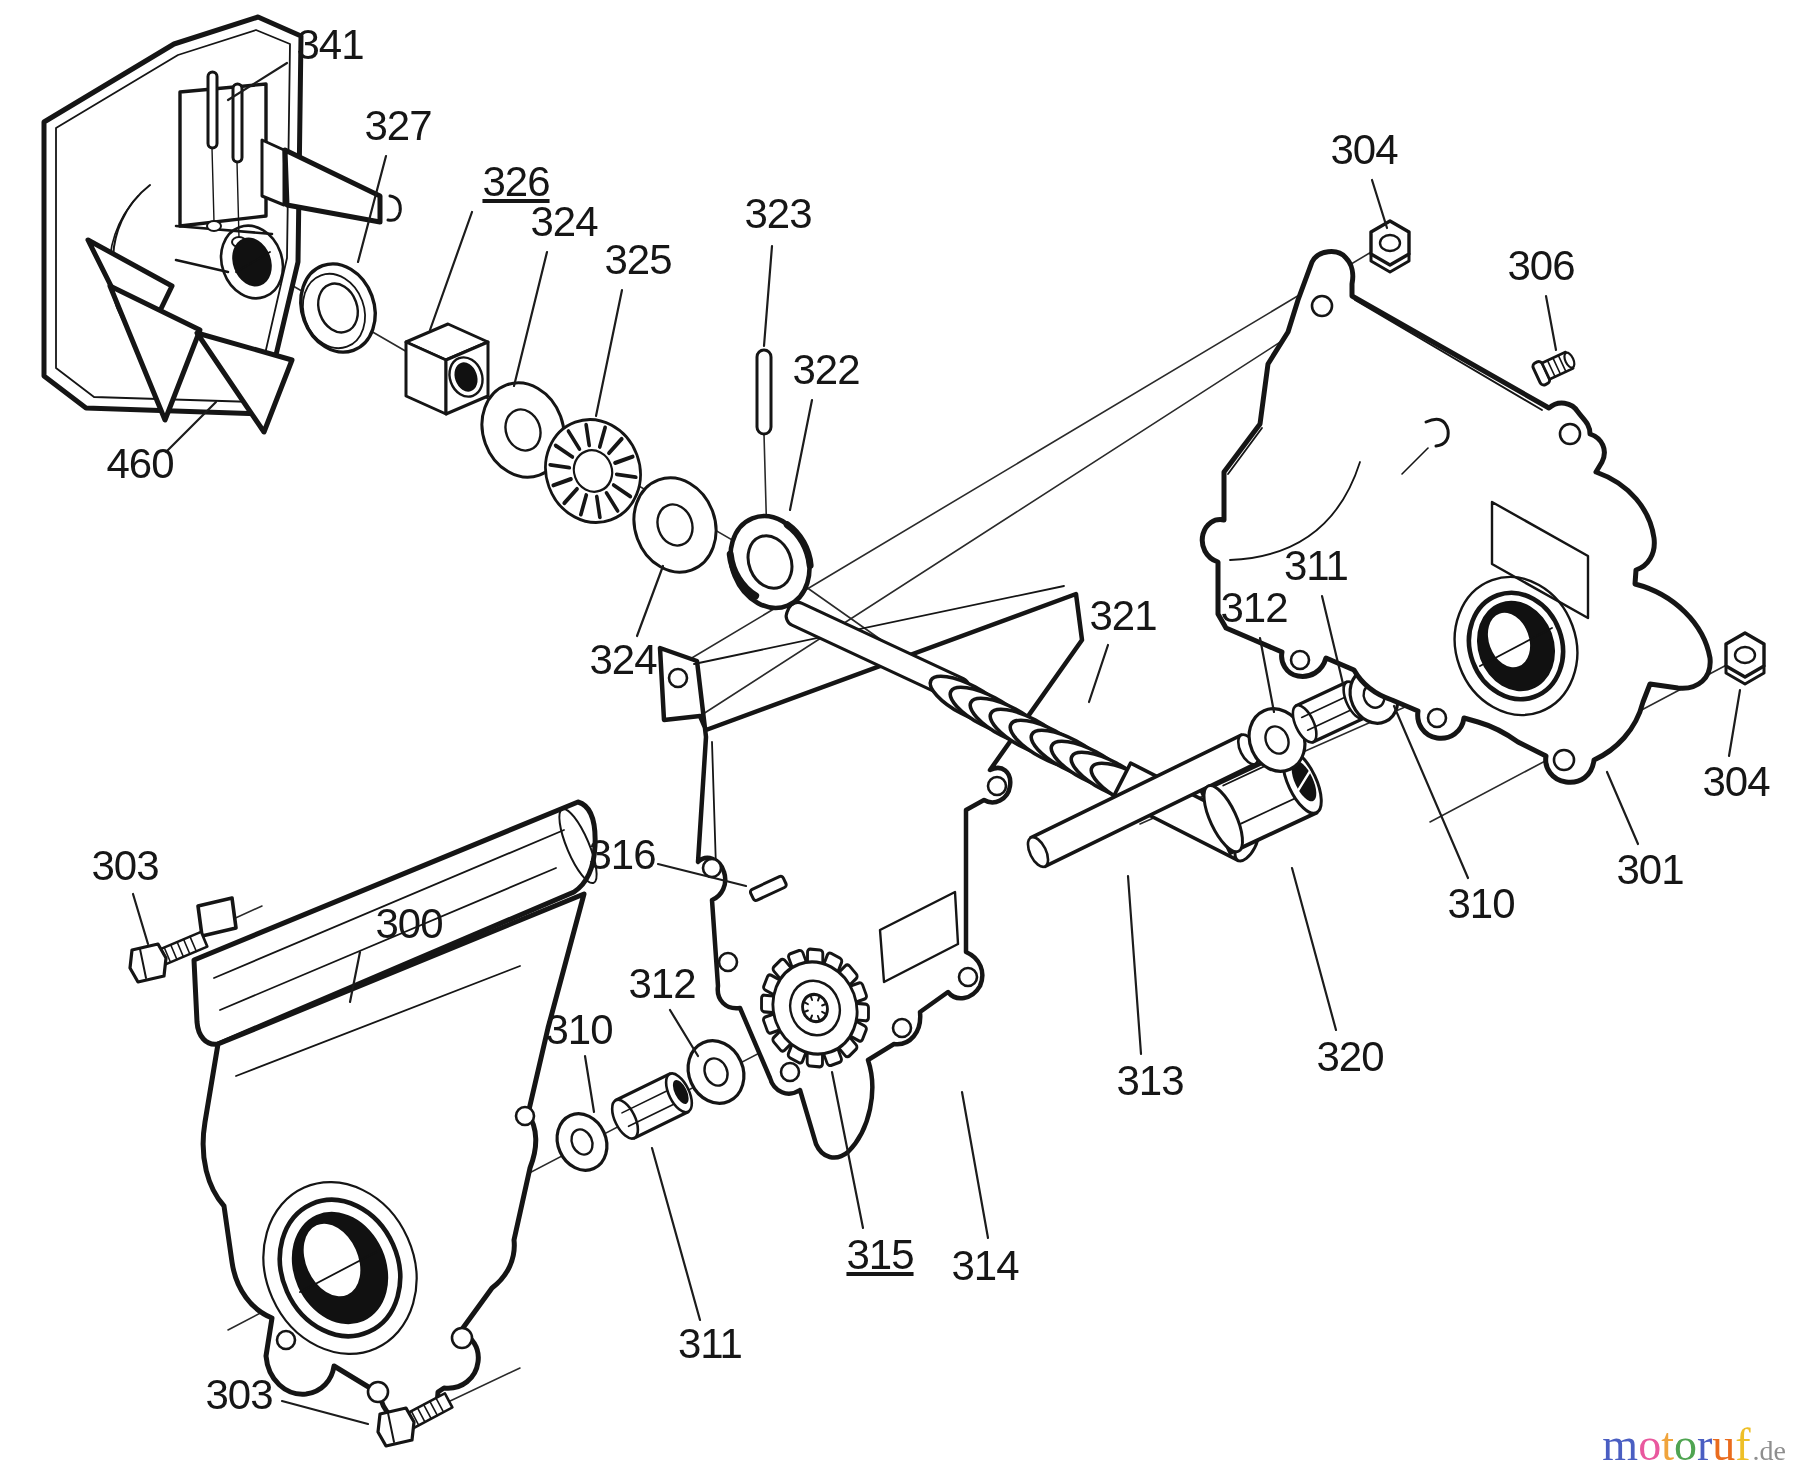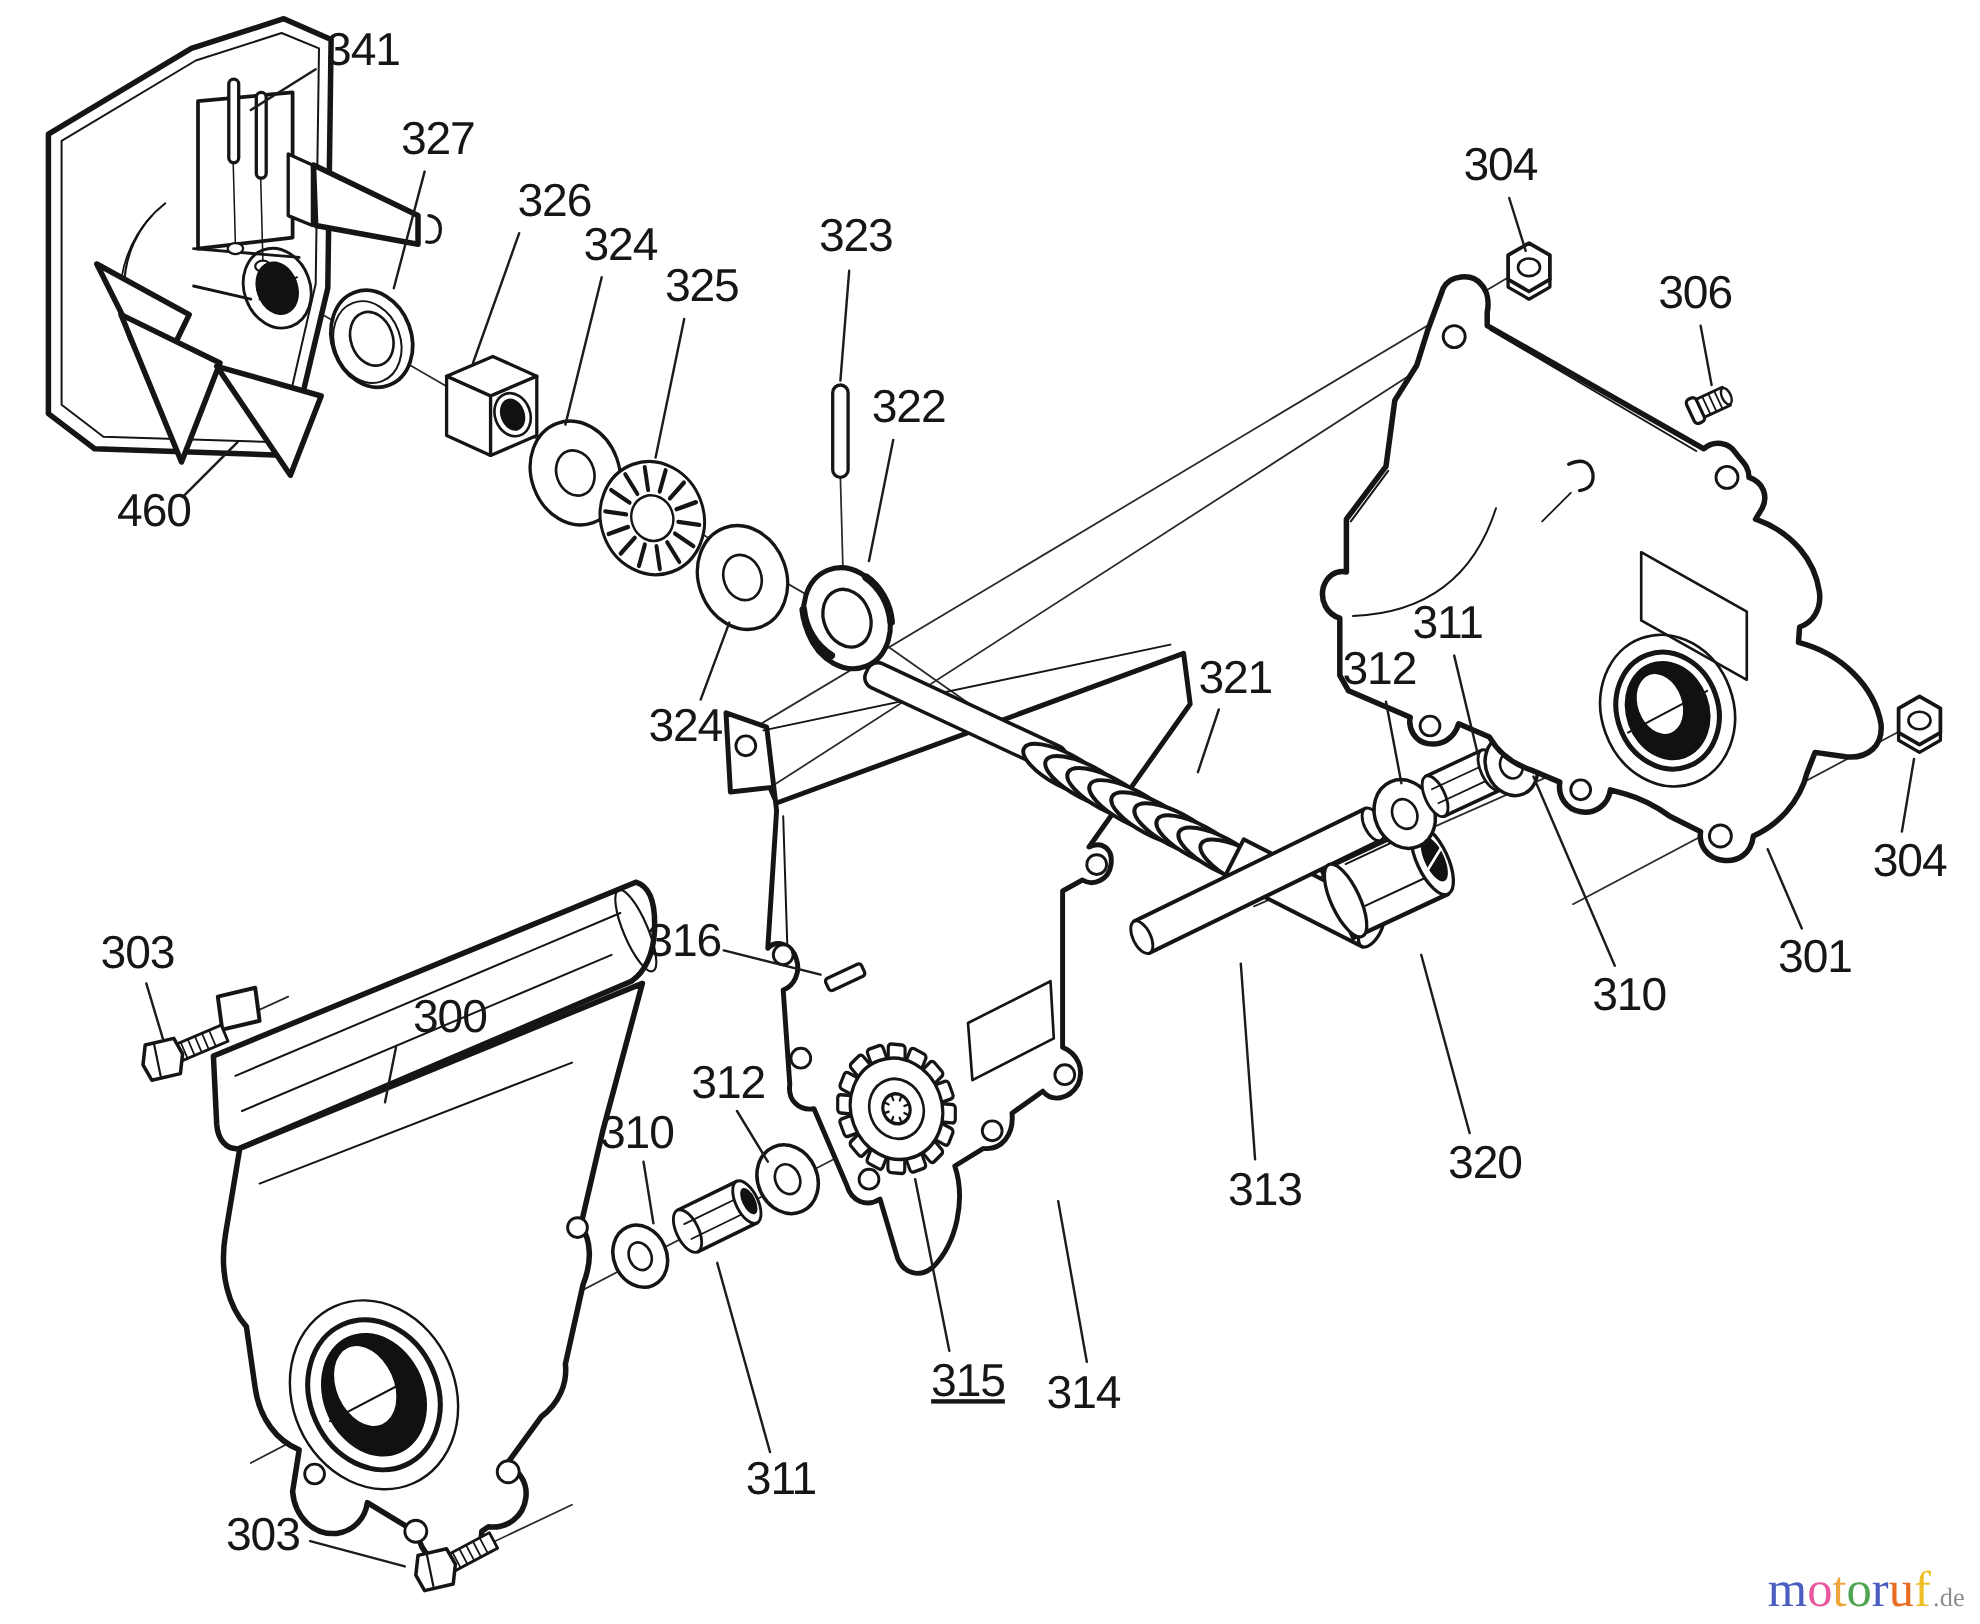--- a/index.html
+++ b/index.html
@@ -5,21 +5,21 @@
   html,body{margin:0;padding:0;background:#ffffff;}
   #stage{position:relative;width:1800px;height:1476px;background:#ffffff;overflow:hidden;
          font-family:"Liberation Sans",sans-serif;}
   #art{position:absolute;left:0;top:0;}
   .part-label{position:absolute;transform:translate(-50%,-50%);
       font:400 42px/1 "Liberation Sans",sans-serif;color:#161616;letter-spacing:-1px;
       white-space:nowrap;user-select:none;}
   #watermark{position:absolute;right:14px;bottom:8px;
       font-family:"Liberation Serif",serif;font-size:46px;font-weight:400;line-height:1;}
   #watermark .wm-letter{display:inline-block;}
-  #watermark .wm-suffix{font-size:24px;margin-left:2px;}
+  #watermark .wm-suffix{font-size:28px;margin-left:2px;}
 </style>
 </head>
 <body>
 
 <div id="stage">
 
 <svg id="art" width="1800" height="1476" viewBox="0 0 1800 1476" fill="none" stroke-linecap="round" stroke-linejoin="round">
 
   <g stroke="#2a2a2a" stroke-width="1.6">
     <polyline points="262,268 772,563 958,694"></polyline>
@@ -374,21 +374,21 @@
     <line x1="1638" y1="844" x2="1607" y2="772"></line>
     <line x1="1729" y1="756" x2="1740" y2="690"></line>
     <line x1="166" y1="452" x2="216" y2="402"></line>
     <line x1="282" y1="1401" x2="368" y2="1424"></line>
   </g>
 </svg>
 
 <div id="labels">
       <div class="part-label" style="left: 330px; top: 45px;">341</div>
       <div class="part-label" style="left: 398px; top: 126px;">327</div>
-      <div class="part-label" style="left: 504px; top: 182px;">326</div>
+      <div class="part-label" style="left: 516px; top: 182px; text-decoration: underline;">326</div>
       <div class="part-label" style="left: 564px; top: 222px;">324</div>
       <div class="part-label" style="left: 638px; top: 260px; text-align: center;">325</div>
       <div class="part-label" style="left: 778px; top: 214px;">323</div>
       <div class="part-label" style="left: 826px; top: 370px;">322</div>
       <div class="part-label" style="left: 1364px; top: 150px;">304</div>
       <div class="part-label" style="left: 1541px; top: 266px;">306</div>
       <div class="part-label" style="left: 1316px; top: 566px;">311</div>
       <div class="part-label" style="left: 1254px; top: 608px;">312</div>
       <div class="part-label" style="left: 1123px; top: 616px;">321</div>
       <div class="part-label" style="left: 623px; top: 660px;">324</div>

